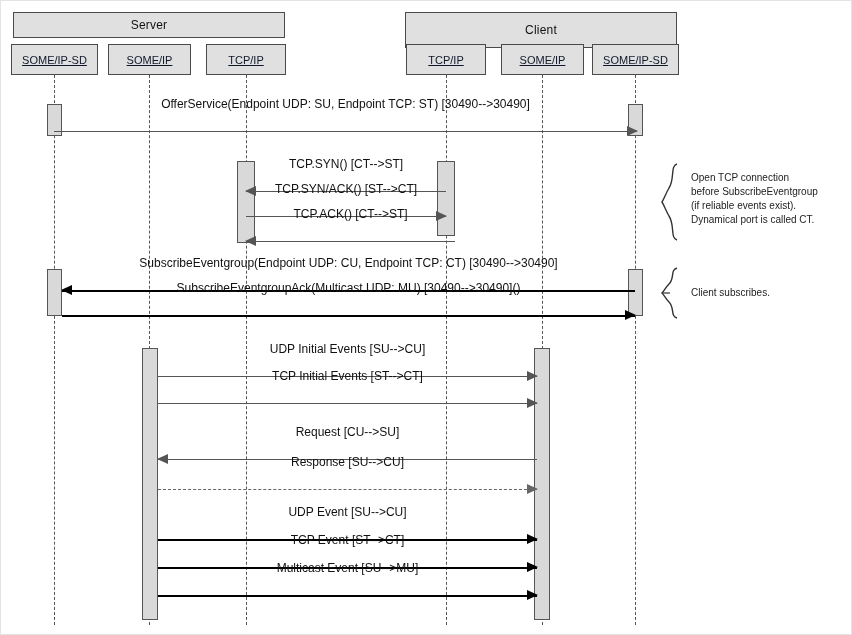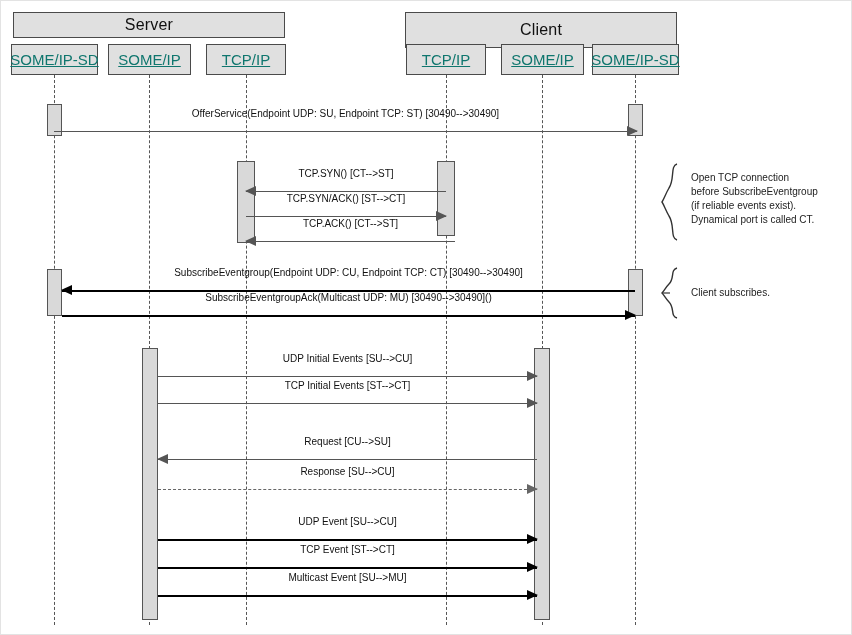--- a/index.html
+++ b/index.html
@@ -22,35 +22,35 @@
     position: absolute;
     background: #e0e0e0;
     border: 1.5px solid #4a4a4a;
     box-sizing: border-box;
     display: flex;
     align-items: center;
     justify-content: center;
     color: #111;
   }
   .group-box.title {
-    font-size: 16px;
+    font-size: 12px;
     letter-spacing: .2px;
   }
   .lifeline-head {
     position: absolute;
     background: #e0e0e0;
     border: 1.5px solid #4a4a4a;
     box-sizing: border-box;
     display: flex;
     align-items: center;
     justify-content: center;
   }
   .lifeline-head span {
-    font-size: 15px;
-    color: #0f766e;
+    font-size: 11px;
+    color: #0f172a;
     text-decoration: underline;
     white-space: nowrap;
   }
   
   .lifeline {
     position: absolute;
     width: 0;
     border-left: 1.6px dashed #555;
   }
   
@@ -96,23 +96,23 @@
     transform: translateY(-5px);
   }
   .msg.bold .head.right { border-left-color: #000; }
   .msg.bold .head.left  { border-right-color: #000; }
   .msg.dashed .head.right { border-left-color: #666; }
 
   .msg .label {
     position: absolute;
     left: 0;
     width: 100%;
-    bottom: 12px;
+    bottom: 20px;
     text-align: center;
-    font-size: 10px;
+    font-size: 12px;
     color: #111;
     white-space: nowrap;
   }
   
   .note {
     position: absolute;
     font-size: 10px;
     color: #222;
     line-height: 14px;
     white-space: pre;

